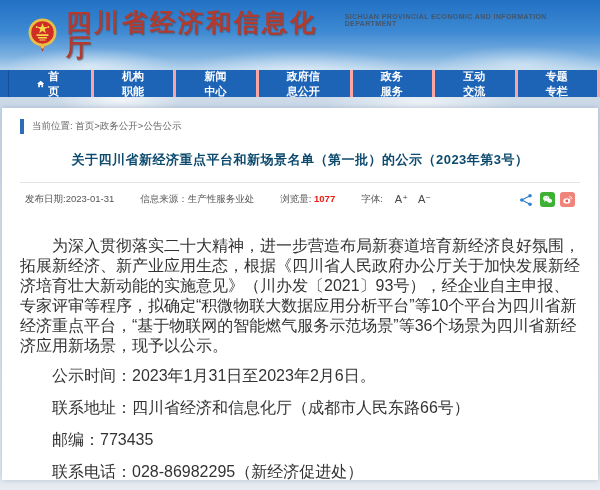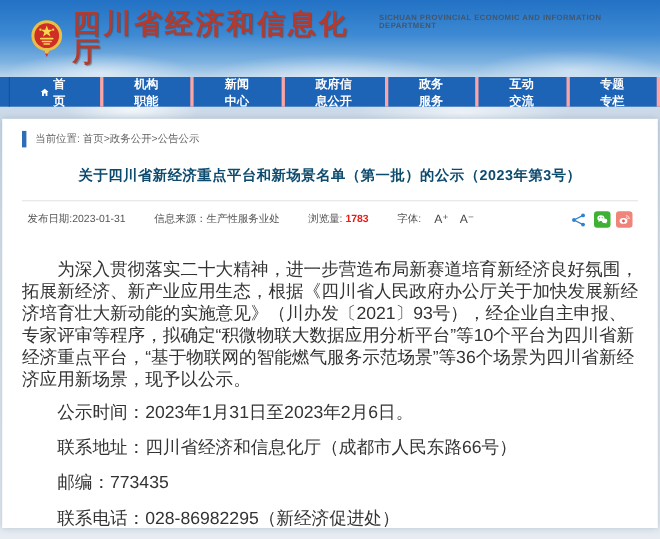--- a/index.html
+++ b/index.html
@@ -136,21 +136,21 @@
     <span class="crumb-path">首页&gt;政务公开&gt;公告公示</span>
   </div>
 
   <div class="article-title">关于四川省新经济重点平台和新场景名单（第一批）的公示（2023年第3号）</div>
 
   <div class="divider"></div>
 
   <div class="meta">
     <span class="m"><span>发布日期:</span><span>2023-01-31</span></span>
     <span class="m"><span>信息来源：</span><span>生产性服务业处</span></span>
-    <span class="m"><span>浏览量:</span> <span class="views-num">1783</span></span>
+    <span class="m"><span>浏览量:</span> <span class="views-num">1077</span></span>
     <span class="m" style="margin-right:12px;">字体:</span>
     <span class="font-btn">A⁺</span>
     <span class="font-btn">A⁻</span>
     <span class="share-group">
       <svg class="share-svg" width="14" height="14" viewBox="0 0 16 16">
         <path d="M3.2 8 L12.6 3.2 M3.2 8 L12.6 12.8" stroke="#2f80d0" stroke-width="1.3" fill="none"></path>
         <circle cx="3.2" cy="8" r="2" fill="#2f80d0"></circle>
         <circle cx="12.6" cy="3.2" r="2" fill="#2f80d0"></circle>
         <circle cx="12.6" cy="12.8" r="2" fill="#2f80d0"></circle>
       </svg>

